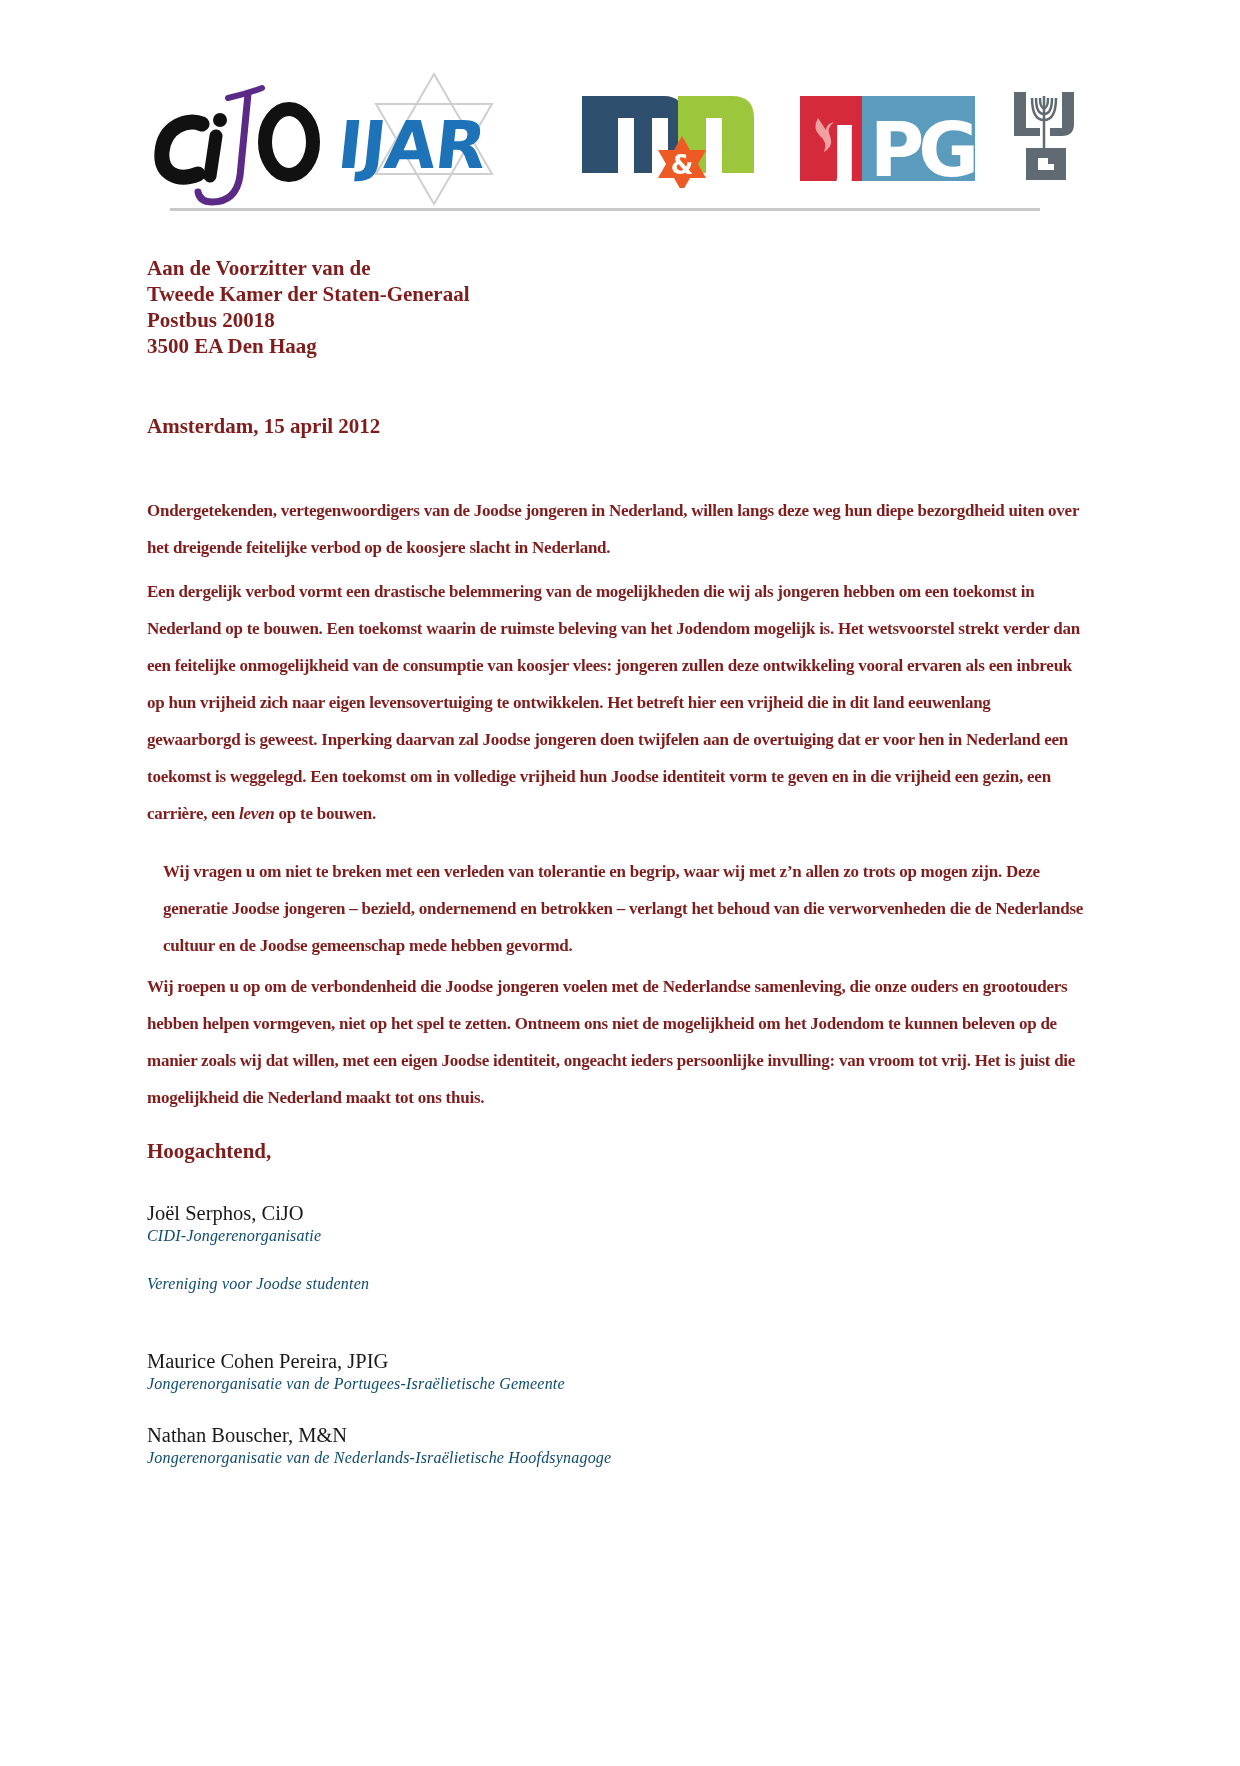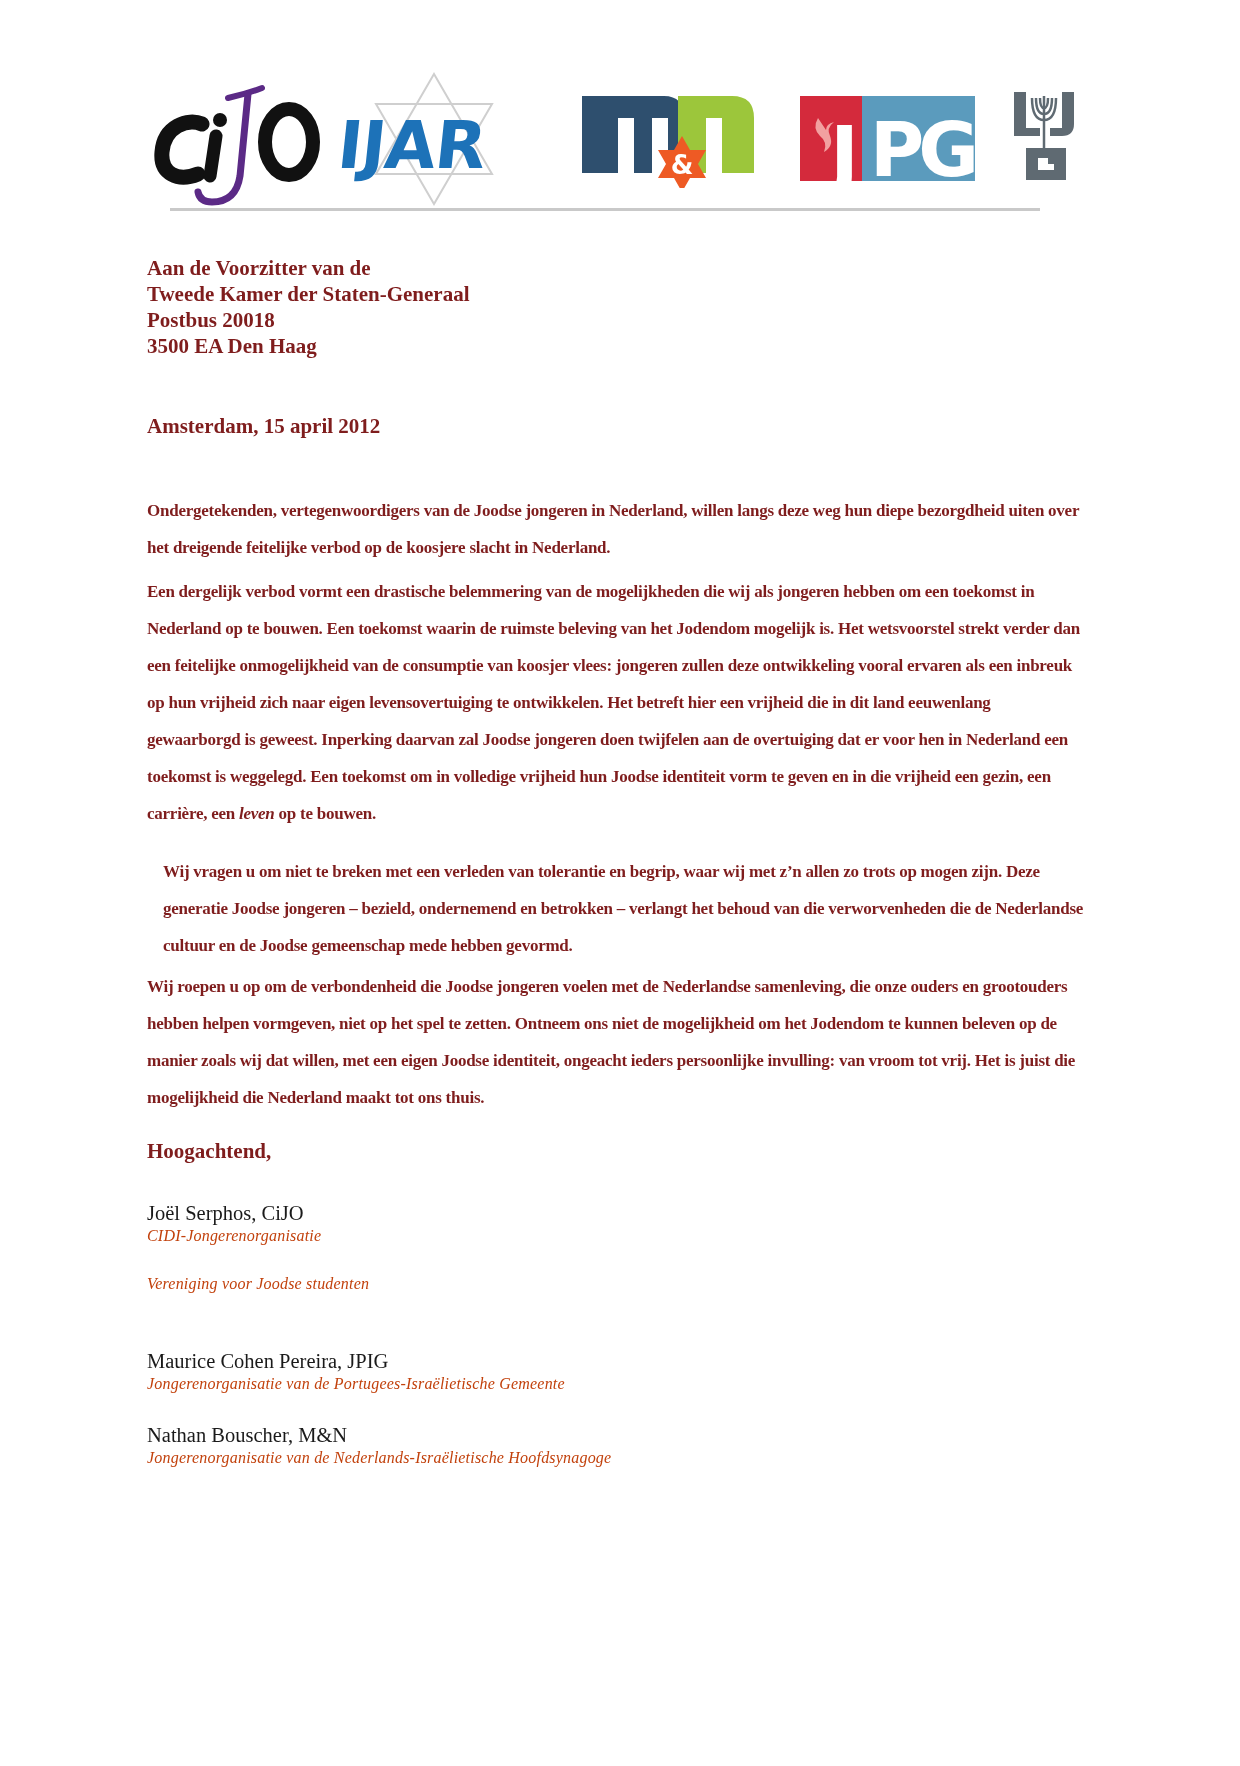--- a/index.html
+++ b/index.html
@@ -30,21 +30,21 @@
     .p1 { top: 492px; }
     .p2 { top: 573px; }
     .p3 { top: 837px; }
     .p4 { top: 968px; }
     .p1, .p2, .p3, .p4 { font-size: 17px; line-height: 37px; letter-spacing: -0.25px; }
     .closing { position: absolute; left: 147px; top: 1122px; margin-top: 16px; }
 
     .signatories { position: absolute; left: 147px; top: 1200px; }
     .sig { height: 74px; }
     .sig .name { font-family: "Liberation Serif", serif; font-size: 20.5px; line-height: 26px; white-space: nowrap; }
-    .sig .org { font-family: "Liberation Serif", serif; font-style: italic; font-size: 16px; line-height: 20px; white-space: nowrap; color: #c2410c; letter-spacing: 0.2px; }
+    .sig .org { font-family: "Liberation Serif", serif; font-style: italic; font-size: 16px; line-height: 20px; white-space: nowrap; color: #0c4a6e; letter-spacing: 0.2px; }
   </style>
 </head>
 <body>
 
 <div class="page">
 
   <div class="letterhead">
 
     <div class="logo logo-cijo">
       <svg width="175" height="130" viewBox="0 0 175 130">

